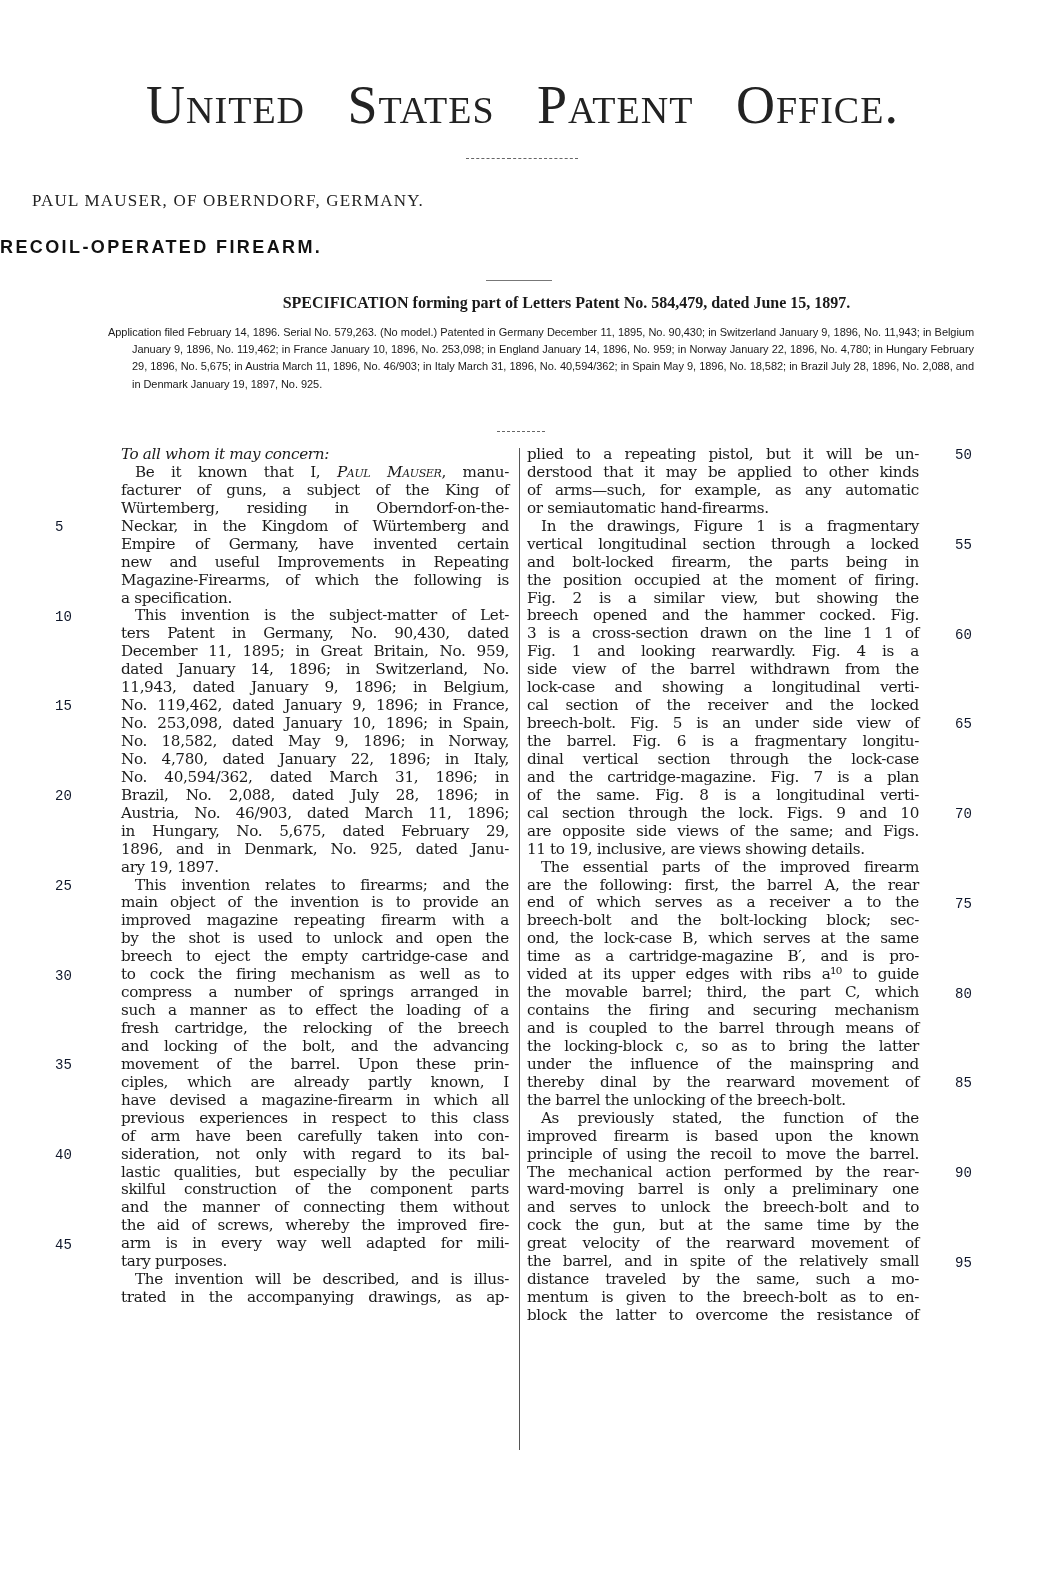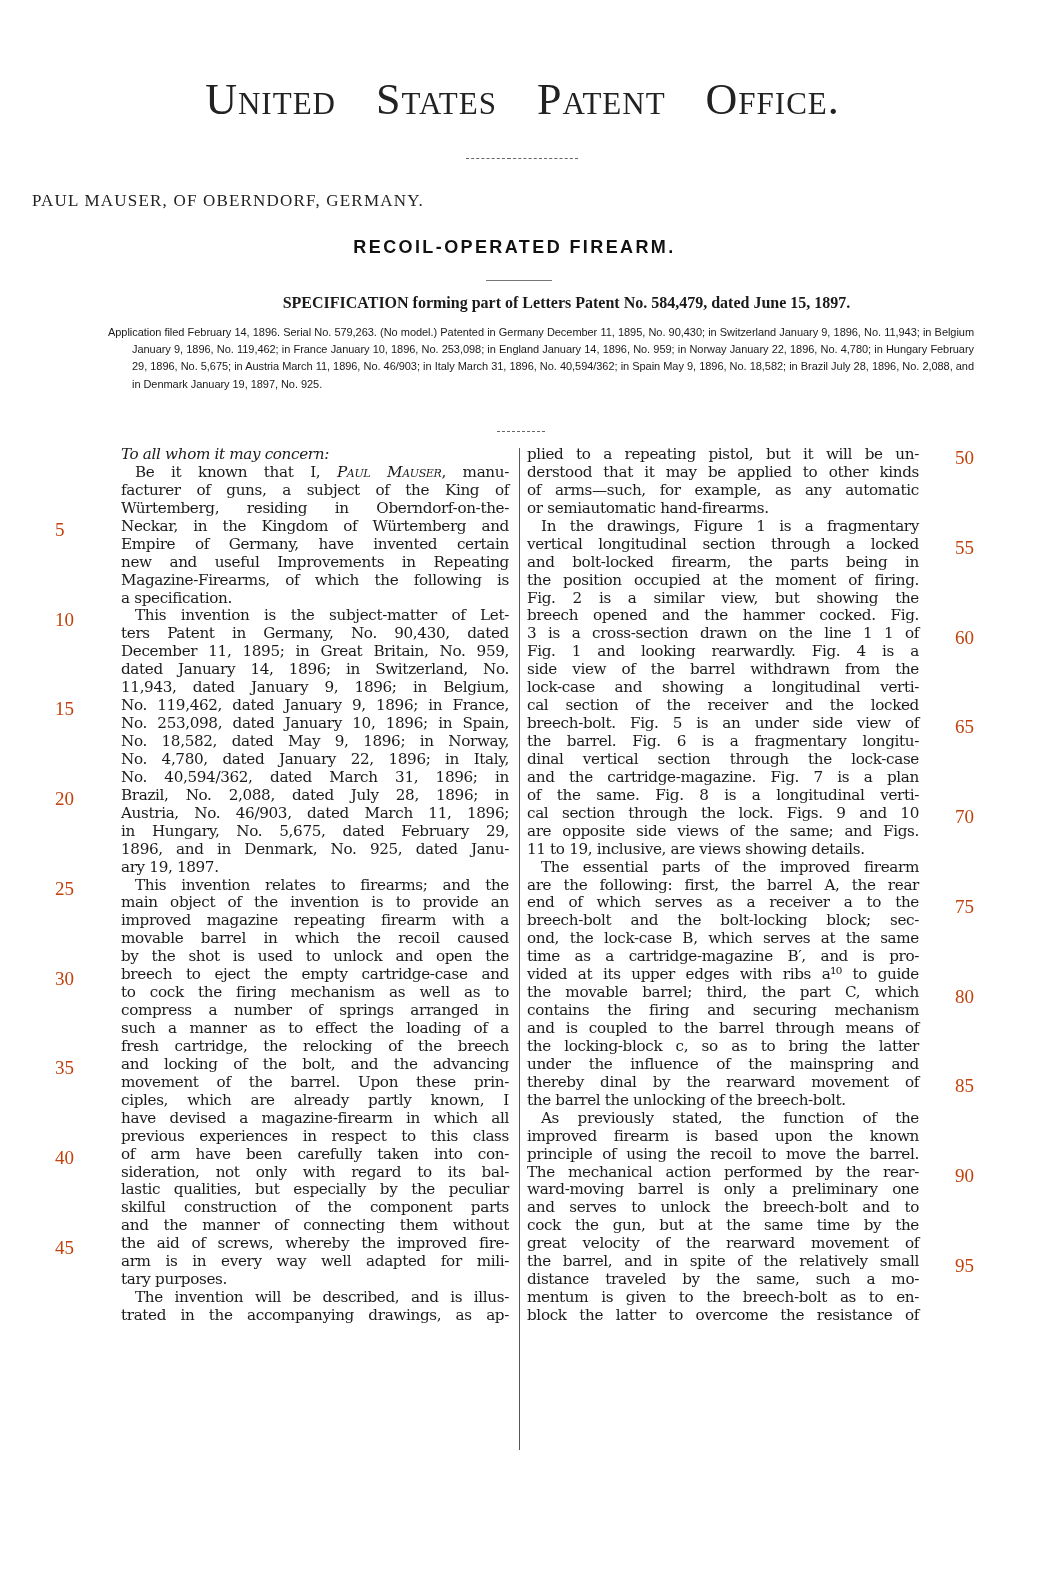--- a/index.html
+++ b/index.html
@@ -5,34 +5,34 @@
   html, body { margin: 0; padding: 0; background: #ffffff; }
   body {
     width: 1045px; height: 1569px; position: relative; overflow: hidden;
     color: #1a1a1a;
     font-family: "DejaVu Serif", "Liberation Serif", serif;
   }
   .office-title {
     position: absolute; left: 0; width: 1045px; top: 74px;
     text-align: center;
     font-family: "Liberation Serif", serif;
-    font-size: 44px; letter-spacing: 1px; color: #222;
+    font-size: 54px; letter-spacing: 1px; color: #222;
     font-variant: small-caps; font-weight: normal;
   }
   .office-title span.w { margin: 0 14px; }
   .rule { position: absolute; height: 0; border-top: 1px solid #777; }
   .rule.dashed { border-top: 1px dashed #666; }
   .inventor {
     position: absolute; left: 0; width: 1045px; top: 191px;
     text-align: left; font-family: "Liberation Serif", serif;
     font-size: 17px; letter-spacing: 1.2px; color: #222; padding-left: 32px;
   }
   .invention-title {
     position: absolute; left: 0; width: 1029px; top: 237px;
-    text-align: center; font-family: "Liberation Sans", sans-serif;
+    font-family: "Liberation Sans", sans-serif;
     font-size: 18px; font-weight: bold; letter-spacing: 2.4px; color: #111;
   }
   .spec-line {
     position: absolute; left: 0; width: 1045px; top: 294px;
     text-align: center; font-family: "Liberation Serif", serif;
     font-size: 16px; font-weight: bold; color: #1a1a1a; margin-left: 44px;
   }
   .spec-line .lead { font-weight: bold; }
   .spec-line .rest { font-weight: bold; }
   .app-details {
@@ -52,22 +52,22 @@
   .col.right { left: 527px; width: 392px; }
   .col .ln { display: block; white-space: nowrap; text-align: justify; text-align-last: justify; height: 17.95px; }
   .col .ln.last { text-align-last: left; }
   .col .ln.indent { padding-left: 14px; }
   .col .ln.salutation { font-style: italic; text-align-last: left; }
   .col-rule {
     position: absolute; left: 519px; top: 448px; width: 0; height: 1002px;
     border-left: 1px solid #555;
   }
   .lnum {
-    position: absolute; font-family: Liberation Serif, serif;
-    font-size: 19px; color: #c2410c;
+    position: absolute; font-family: Liberation Mono, monospace;
+    font-size: 14px; color: #0f172a;
   }
   .lnum.left { left: 55px; width: 24px; text-align: left; }
   .lnum.right { left: 955px; width: 30px; text-align: left; }
   .sc { font-variant: small-caps; font-style: italic; }
 </style>
 </head>
 <body>
 
 <div class="office-title">
   <span class="w">United</span>
@@ -114,21 +114,20 @@
     <span class="ln">No. 4,780, dated January 22, 1896; in Italy,</span>
     <span class="ln">No. 40,594/362, dated March 31, 1896; in</span>
     <span class="ln">Brazil, No. 2,088, dated July 28, 1896; in</span>
     <span class="ln">Austria, No. 46/903, dated March 11, 1896;</span>
     <span class="ln">in Hungary, No. 5,675, dated February 29,</span>
     <span class="ln">1896, and in Denmark, No. 925, dated Janu-</span>
     <span class="ln last">ary 19, 1897.</span>
     <span class="ln indent">This invention relates to firearms; and the</span>
     <span class="ln">main object of the invention is to provide an</span>
     <span class="ln">improved magazine repeating firearm with a</span>
-    <span class="ln">movable barrel in which the recoil caused</span>
     <span class="ln">by the shot is used to unlock and open the</span>
     <span class="ln">breech to eject the empty cartridge-case and</span>
     <span class="ln">to cock the firing mechanism as well as to</span>
     <span class="ln">compress a number of springs arranged in</span>
     <span class="ln">such a manner as to effect the loading of a</span>
     <span class="ln">fresh cartridge, the relocking of the breech</span>
     <span class="ln">and locking of the bolt, and the advancing</span>
     <span class="ln">movement of the barrel. Upon these prin-</span>
     <span class="ln">ciples, which are already partly known, I</span>
     <span class="ln">have devised a magazine-firearm in which all</span>

